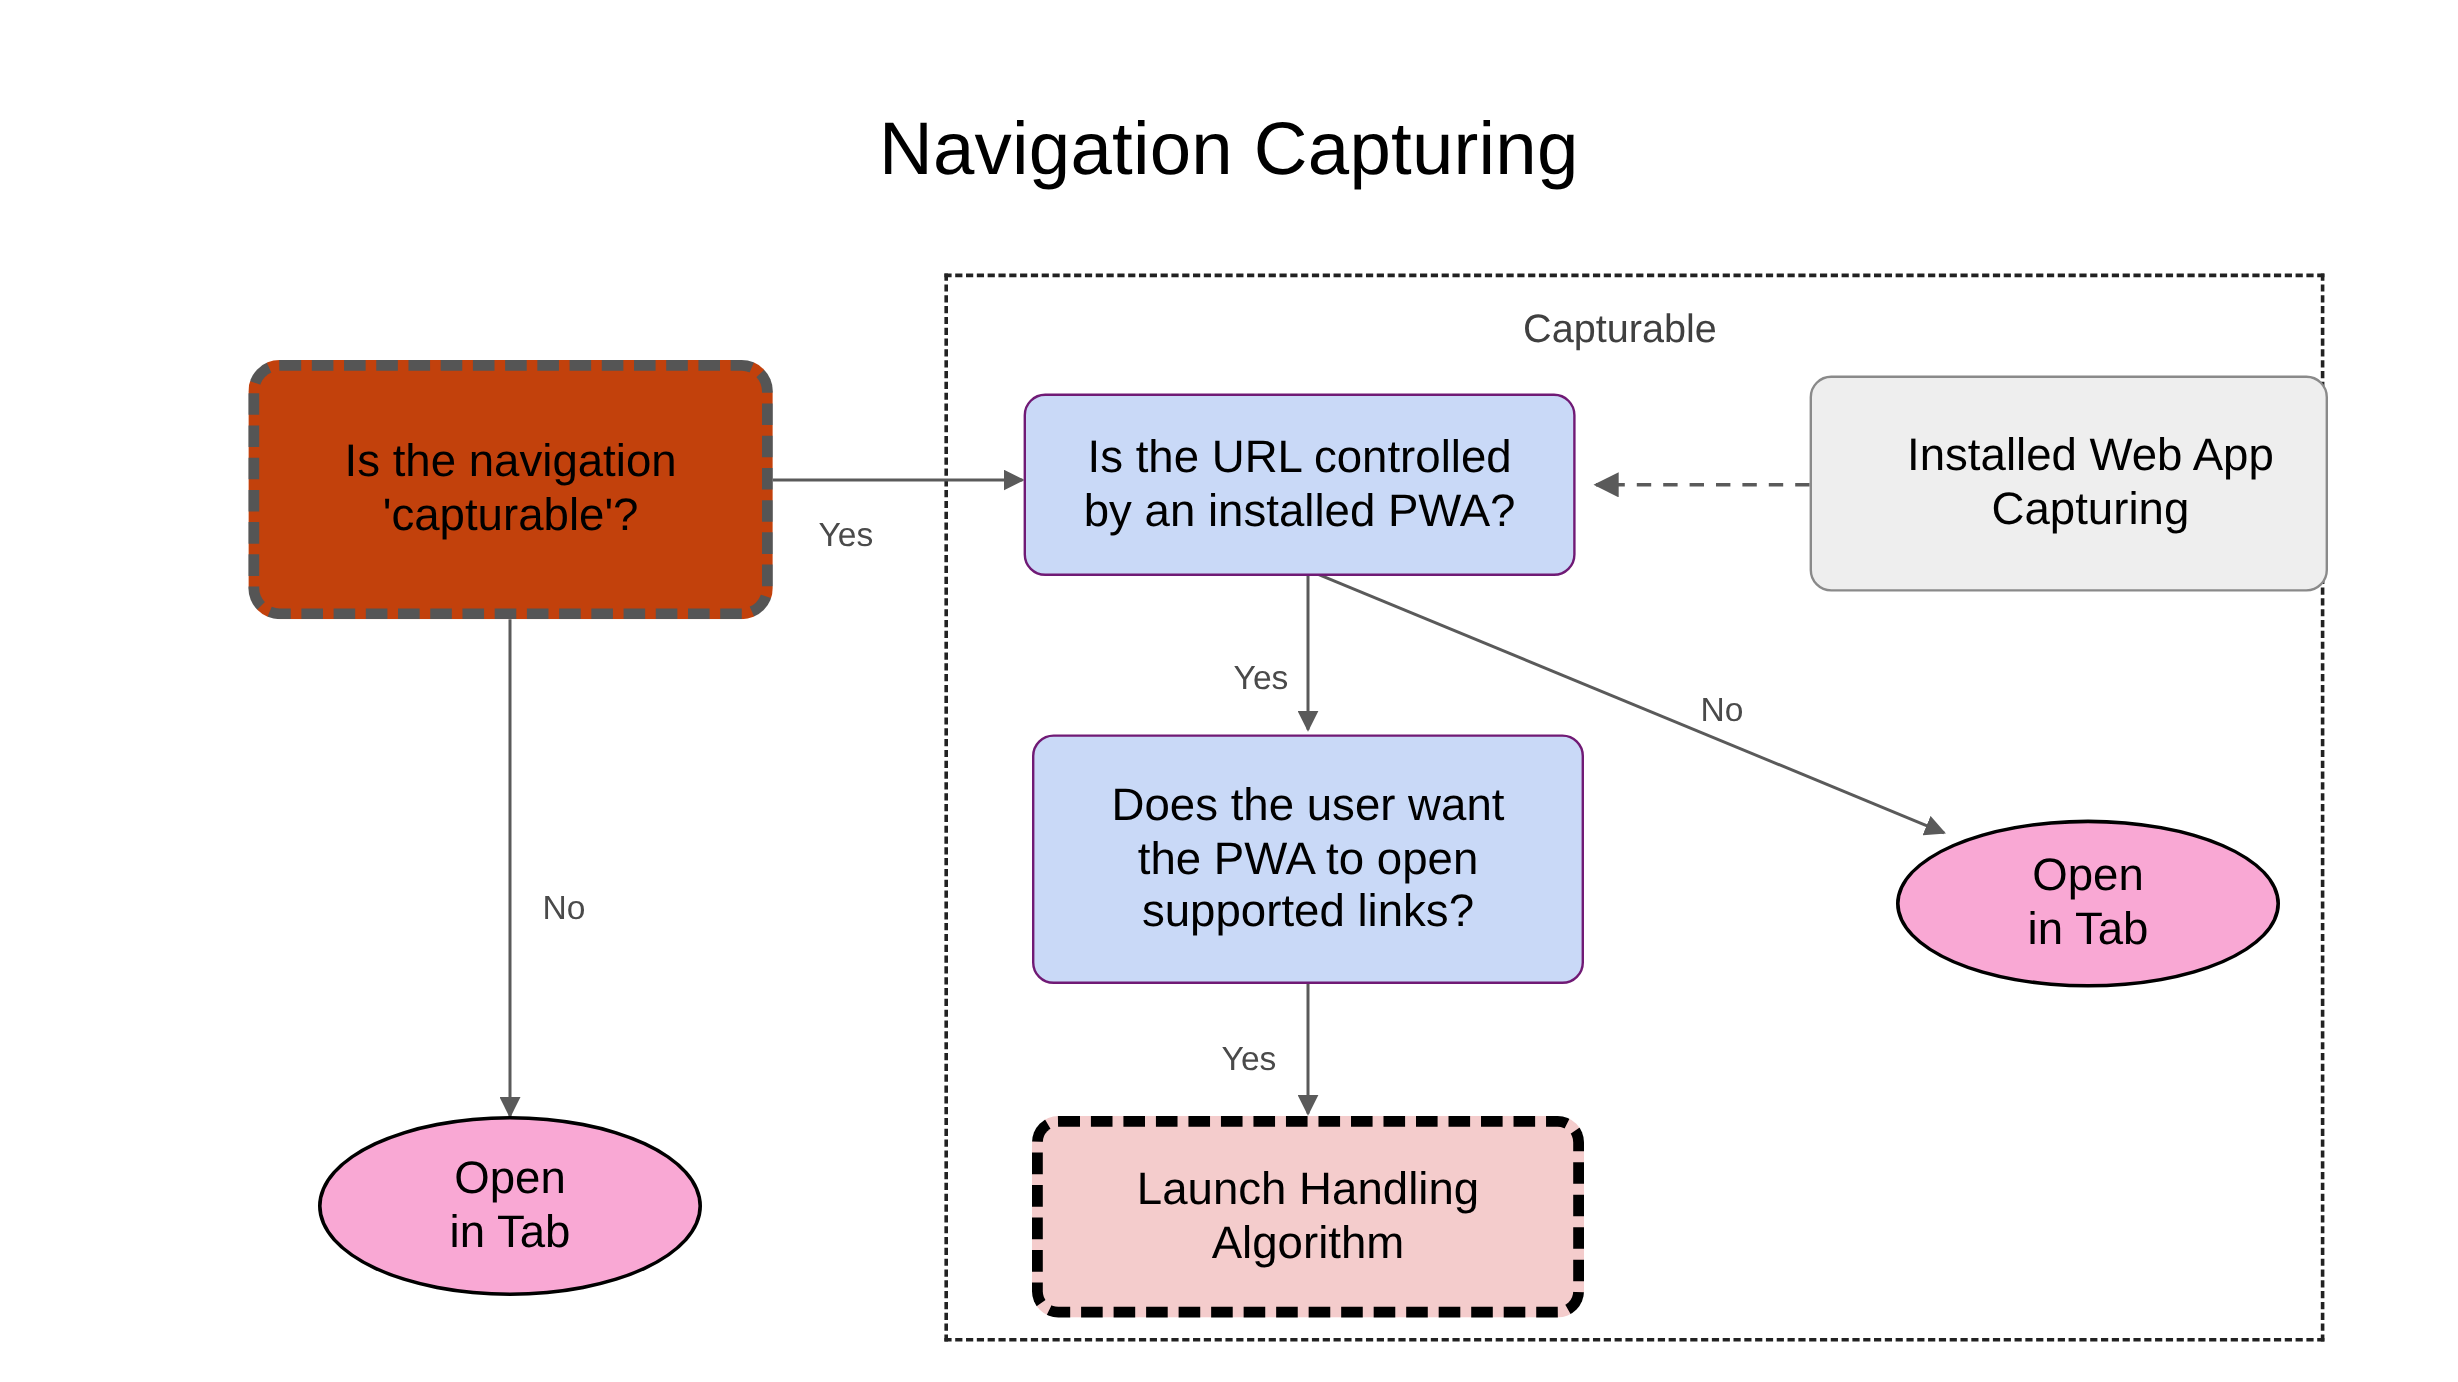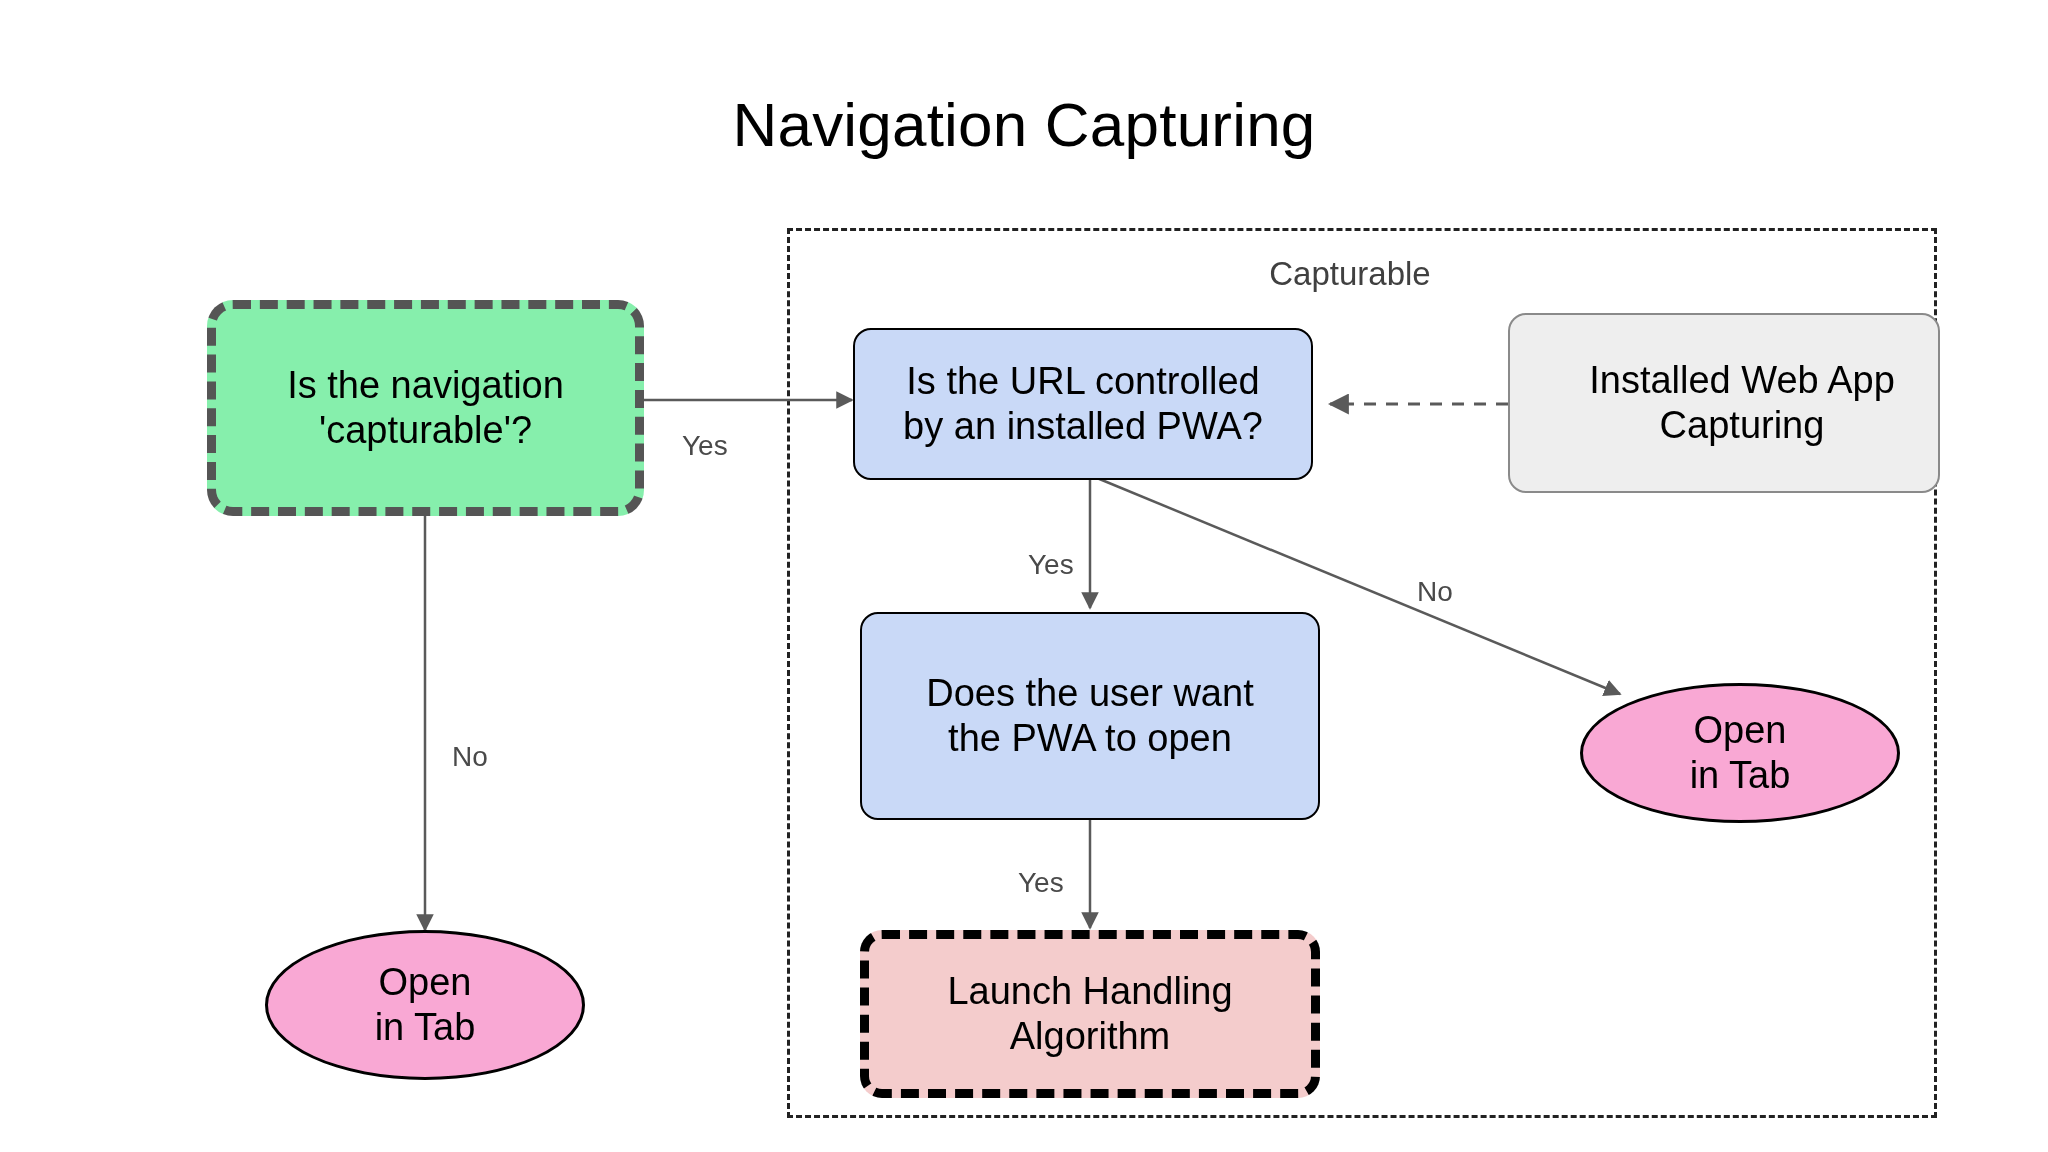--- a/index.html
+++ b/index.html
@@ -70,25 +70,25 @@
     color: #000000;
     line-height: 1.18;
   }
 
   .node-rect {
     border-radius: 18px;
   }
 
   .node-blue {
     background: #c9d9f7;
-    border: 2px solid #000000;
+    border: 2px solid #701a75;
   }
 
   .node-blue-dashed {
-    background: #86efac;
+    background: #c2410c;
     border: 9px dashed #555555;
     border-radius: 26px;
   }
 
   .node-gray {
     background: #eeeeee;
     border: 2px solid #8a8a8a;
     padding-left: 36px;
   }
 
@@ -169,20 +169,21 @@
     <span class="node-text" style="font-size:38px;">
       <span>Installed Web App</span><br>
       <span>Capturing</span>
     </span>
   </div>
 
   <div class="node node-rect node-blue" style="left:860px; top:612px; width:460px; height:208px;">
     <span class="node-text" style="font-size:38px;">
       <span>Does the user want</span><br>
       <span>the PWA to open</span><br>
+      <span>supported links?</span>
     </span>
   </div>
 
   <div class="node node-pink-dashed" style="left:860px; top:930px; width:460px; height:168px;">
     <span class="node-text" style="font-size:38px;">
       <span>Launch Handling</span><br>
       <span>Algorithm</span>
     </span>
   </div>
 

